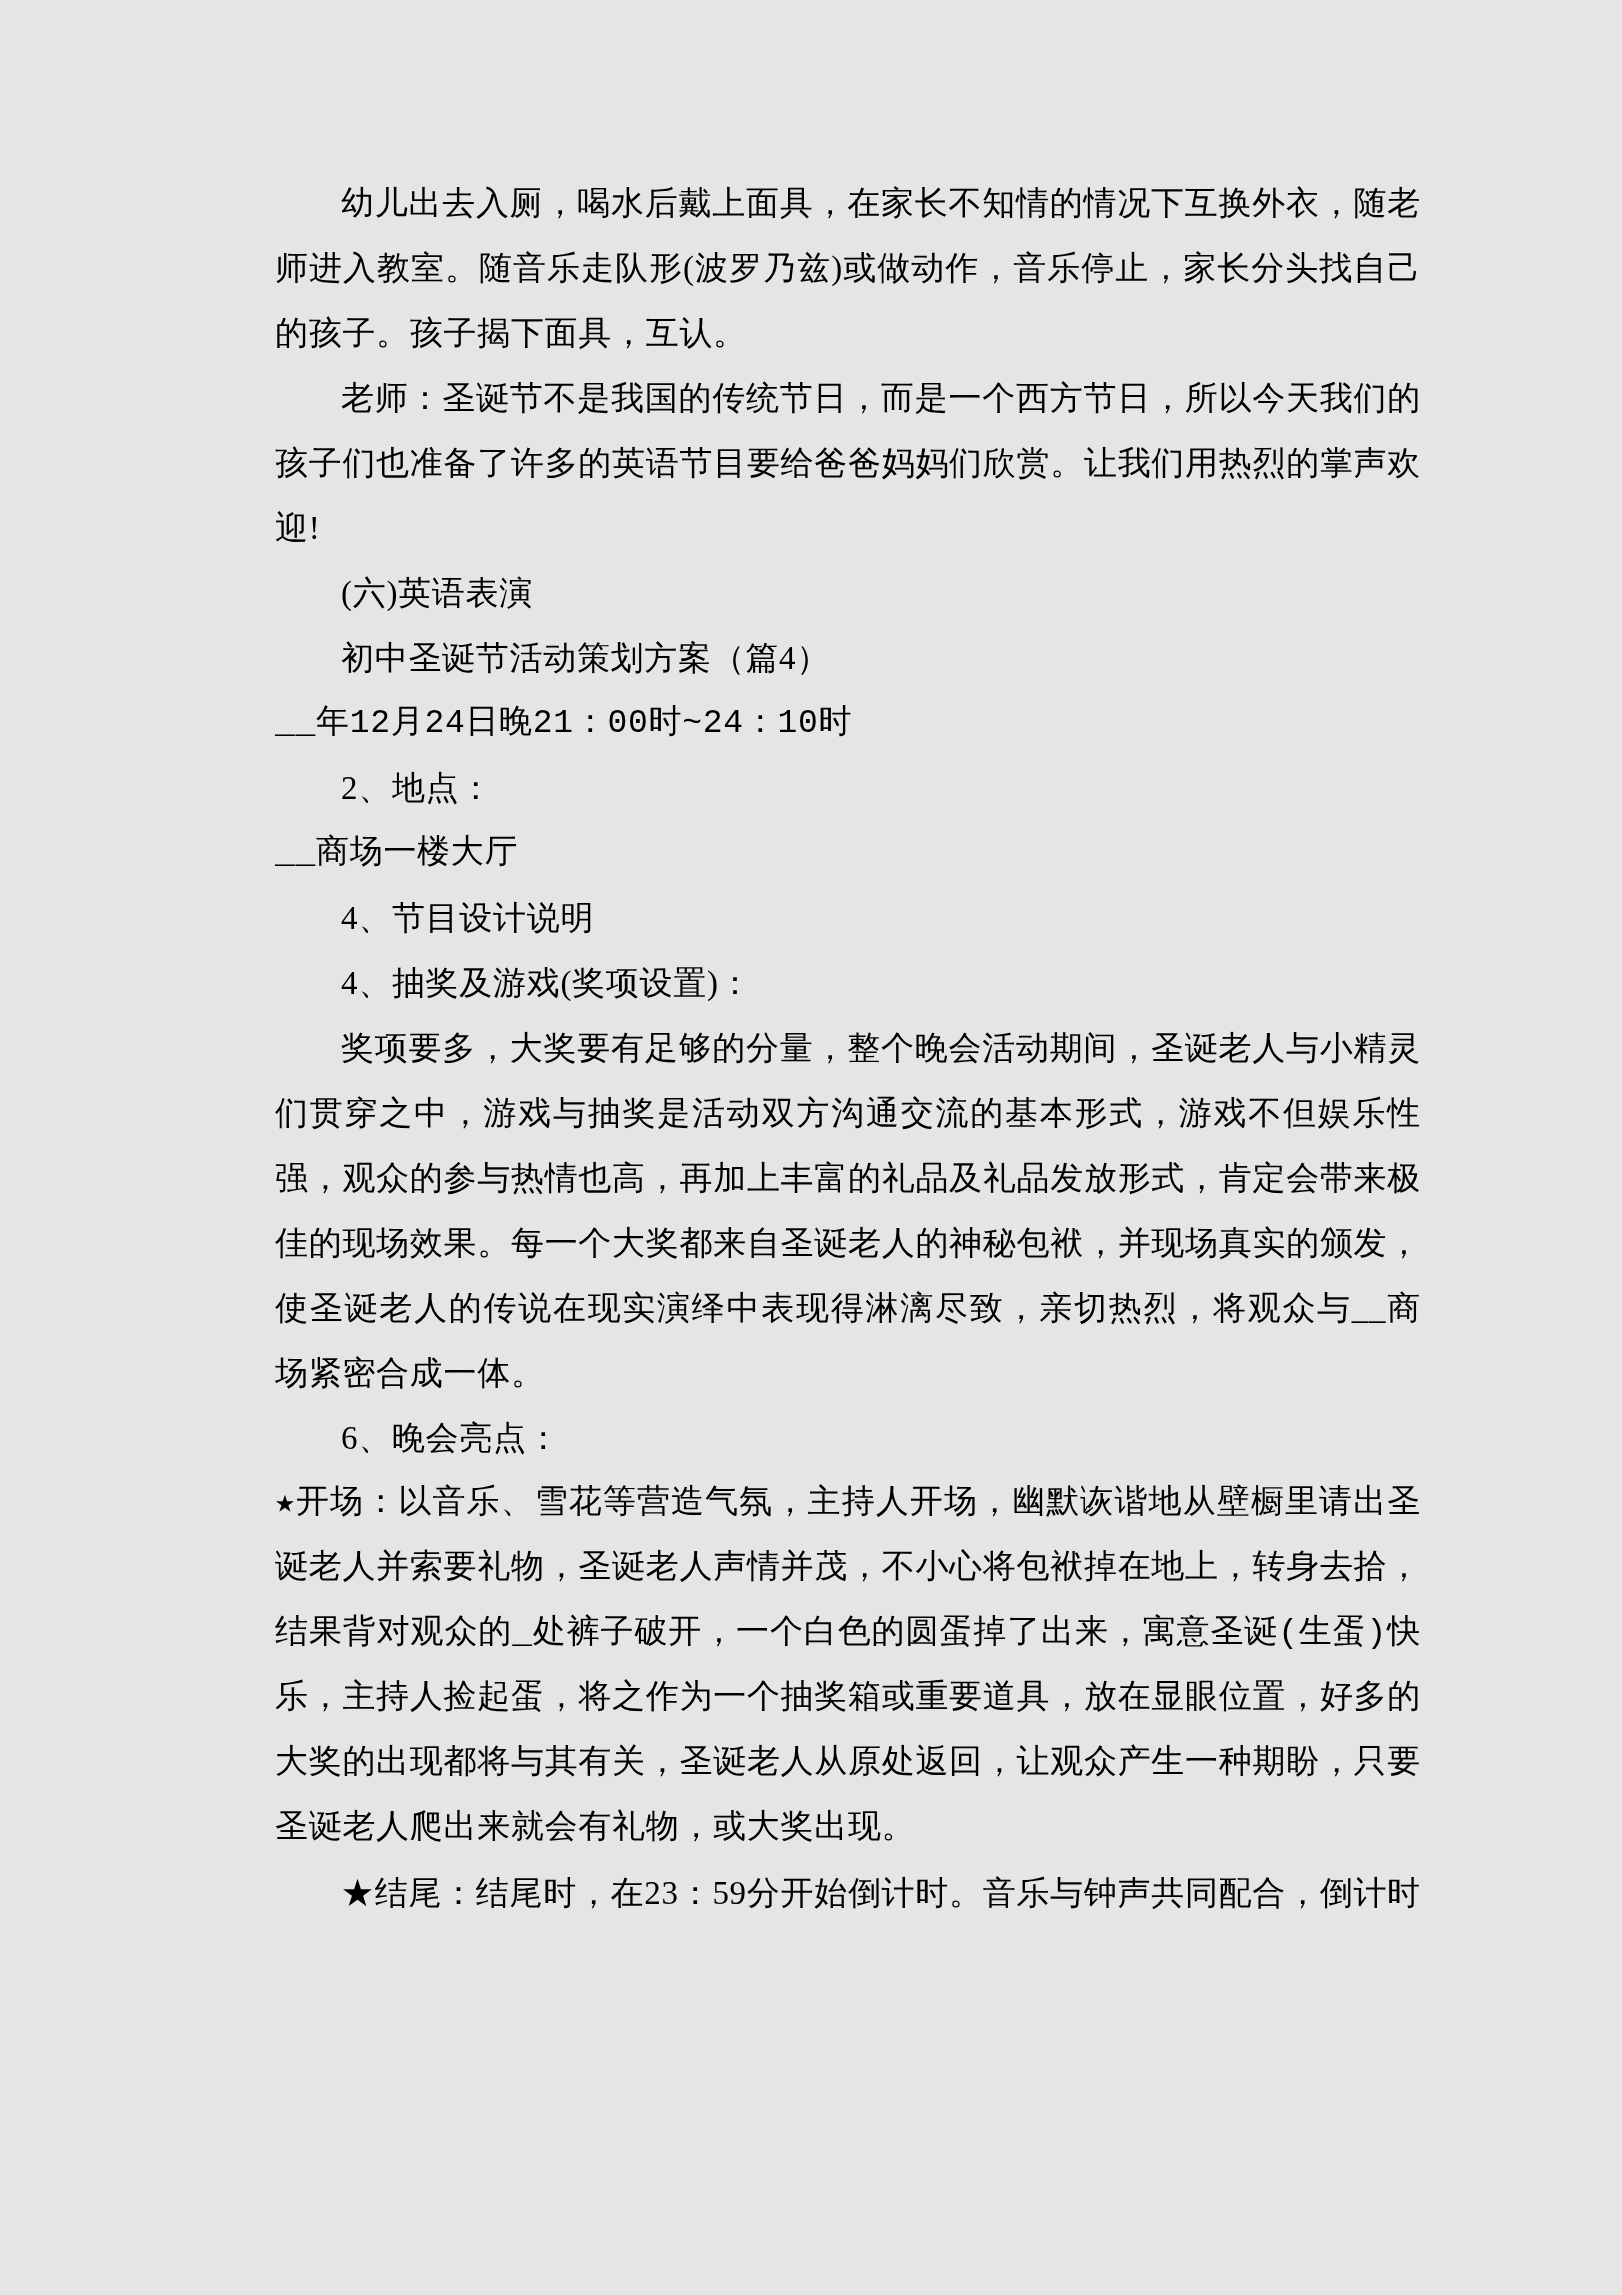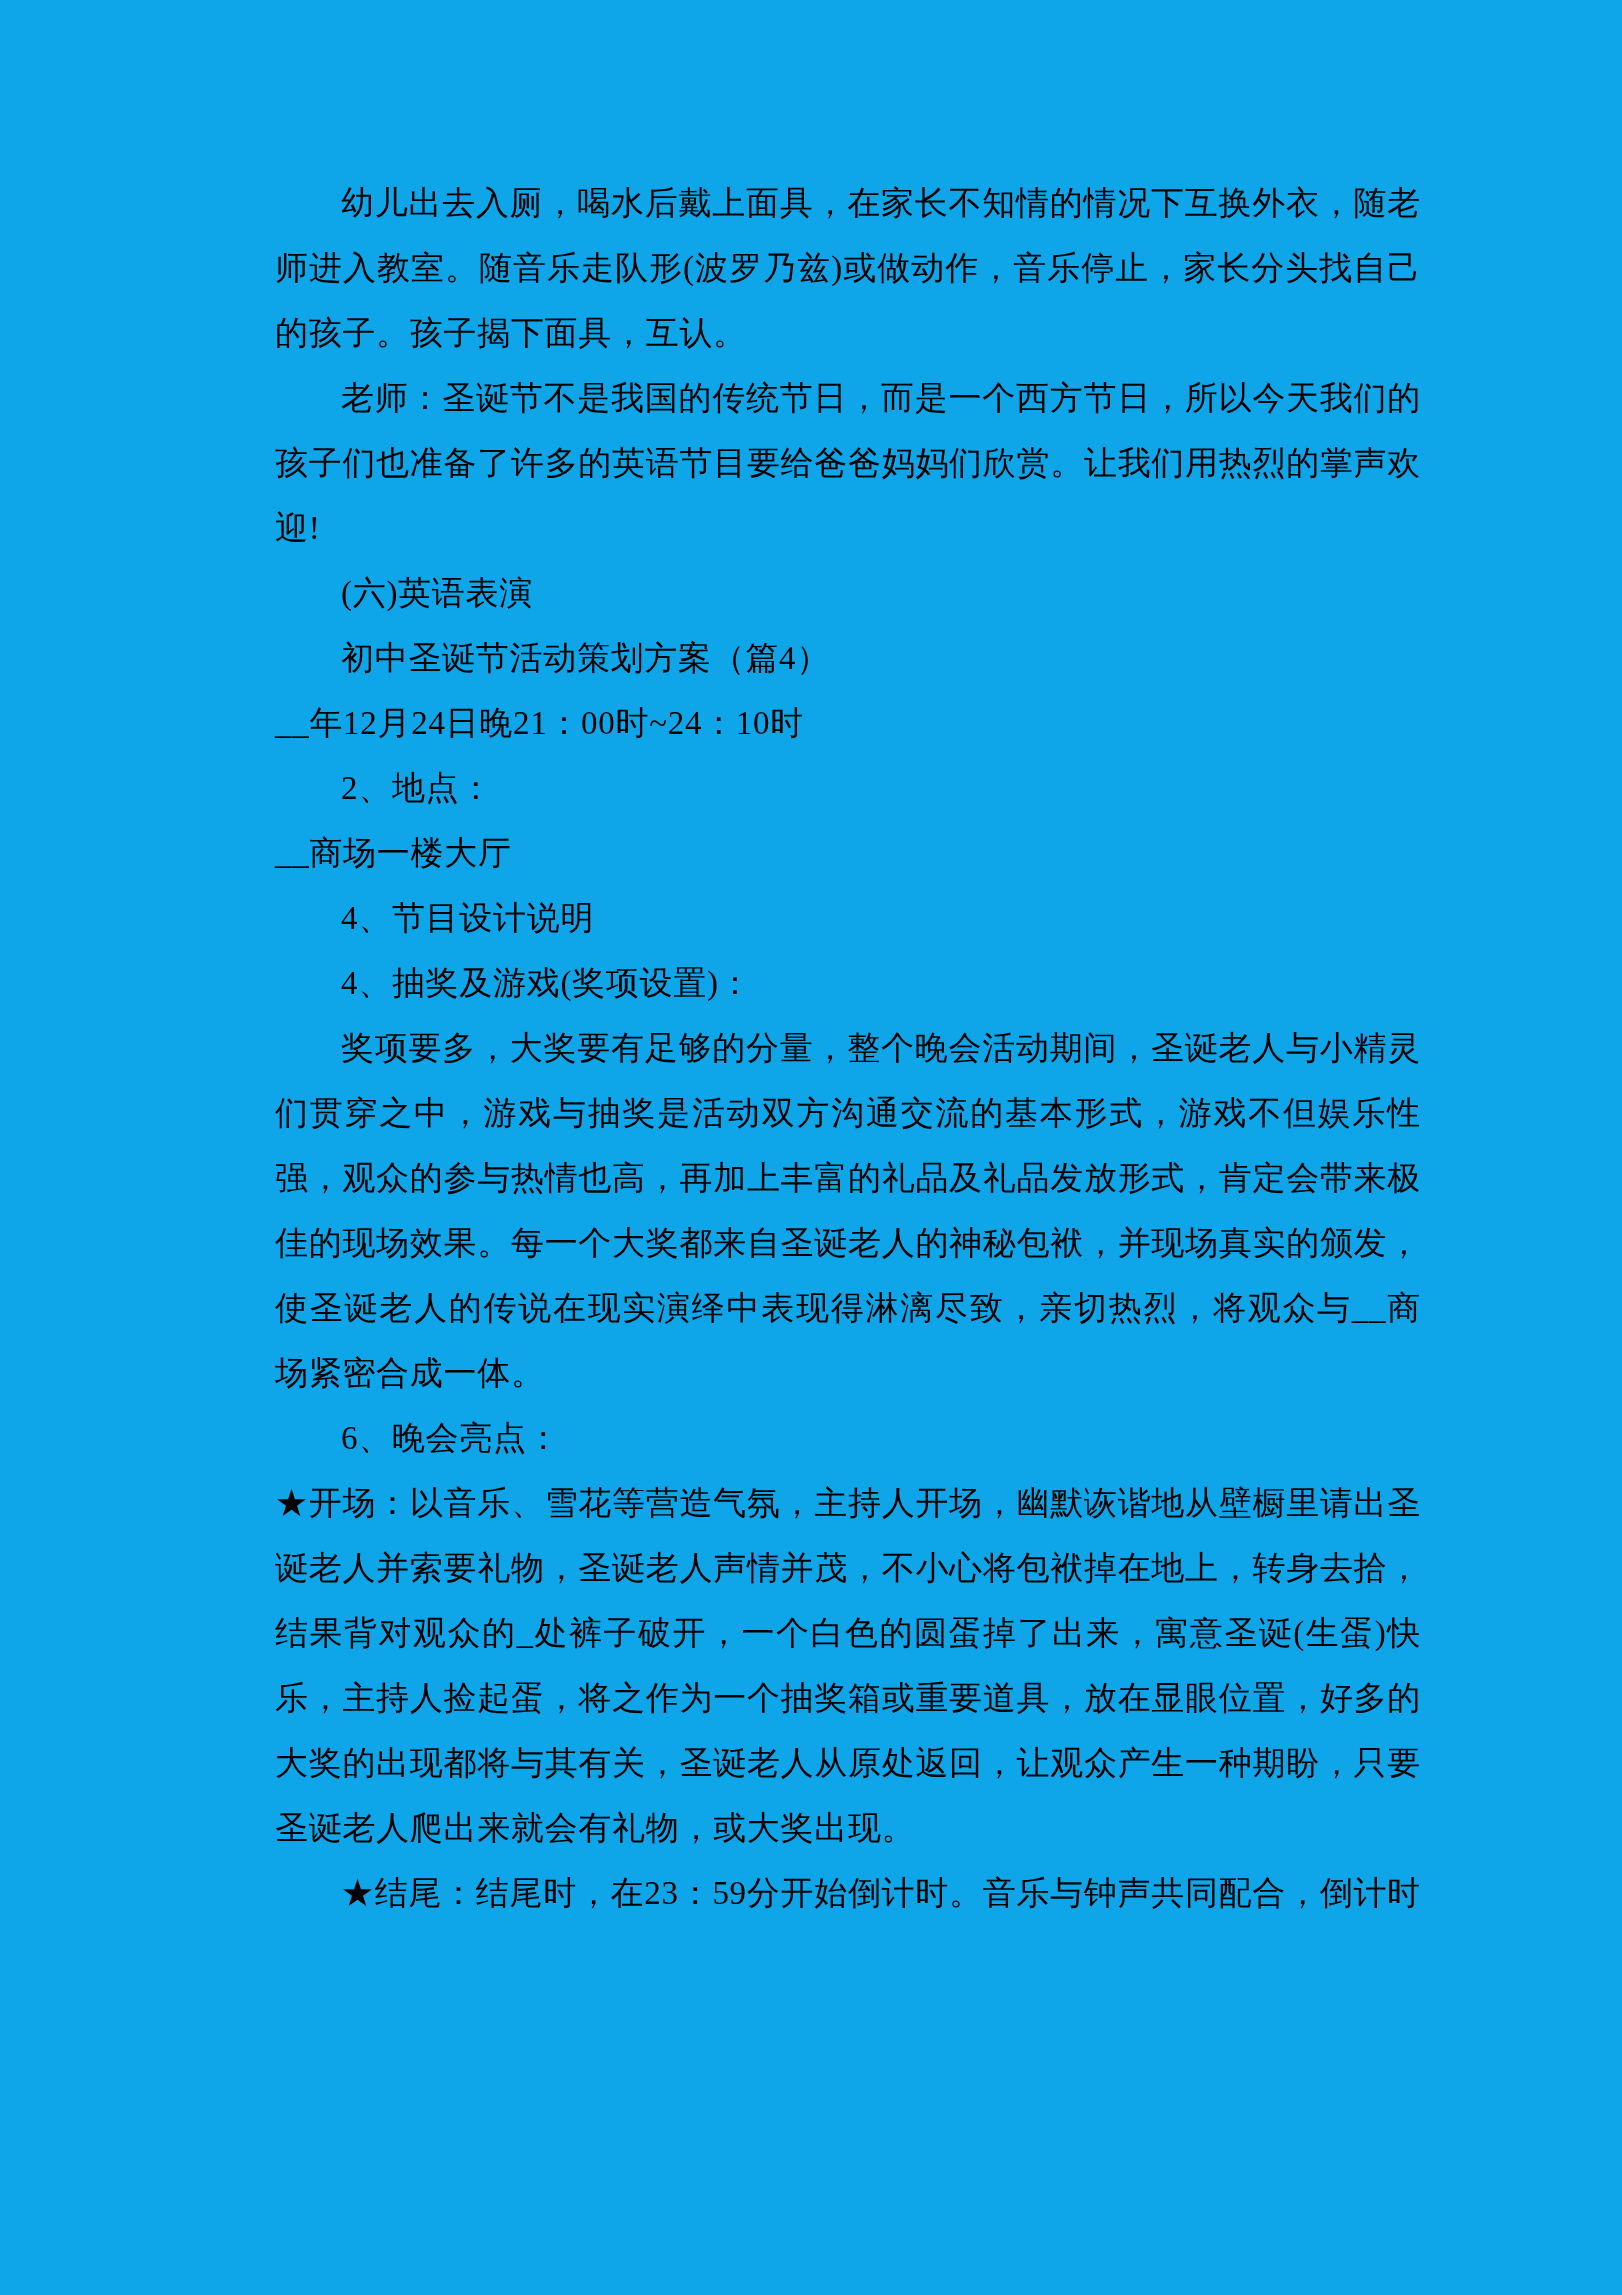--- a/index.html
+++ b/index.html
@@ -4,21 +4,21 @@
 <style>
   html, body {
     margin: 0;
     padding: 0;
     background: #ffffff;
   }
   .page {
     position: relative;
     width: 1623px;
     height: 2295px;
-    background: #0ea5e9;
+    background: #e5e5e5;
     overflow: hidden;
     font-family: "Liberation Serif", "DejaVu Serif", serif;
     color: #000000;
   }
   .content {
     position: absolute;
     top: 171px;
     left: 275px;
     width: 1146px;
     font-size: 33px;
@@ -30,20 +30,21 @@
   }
   .para {
     margin: 0;
     padding: 0;
   }
   .para.indent {
     text-indent: 2em;
   }
   .para.flush {
     text-indent: 0;
+    font-family: Liberation Mono, monospace;
   }
 </style>
 </head>
 <body>
 
 <div class="page">
   <div class="content">
     <p class="para indent">幼儿出去入厕，喝水后戴上面具，在家长不知情的情况下互换外衣，随老师进入教室。随音乐走队形(波罗乃兹)或做动作，音乐停止，家长分头找自己的孩子。孩子揭下面具，互认。</p>
     <p class="para indent">老师：圣诞节不是我国的传统节日，而是一个西方节日，所以今天我们的孩子们也准备了许多的英语节目要给爸爸妈妈们欣赏。让我们用热烈的掌声欢迎!</p>
     <p class="para indent">(六)英语表演</p>

